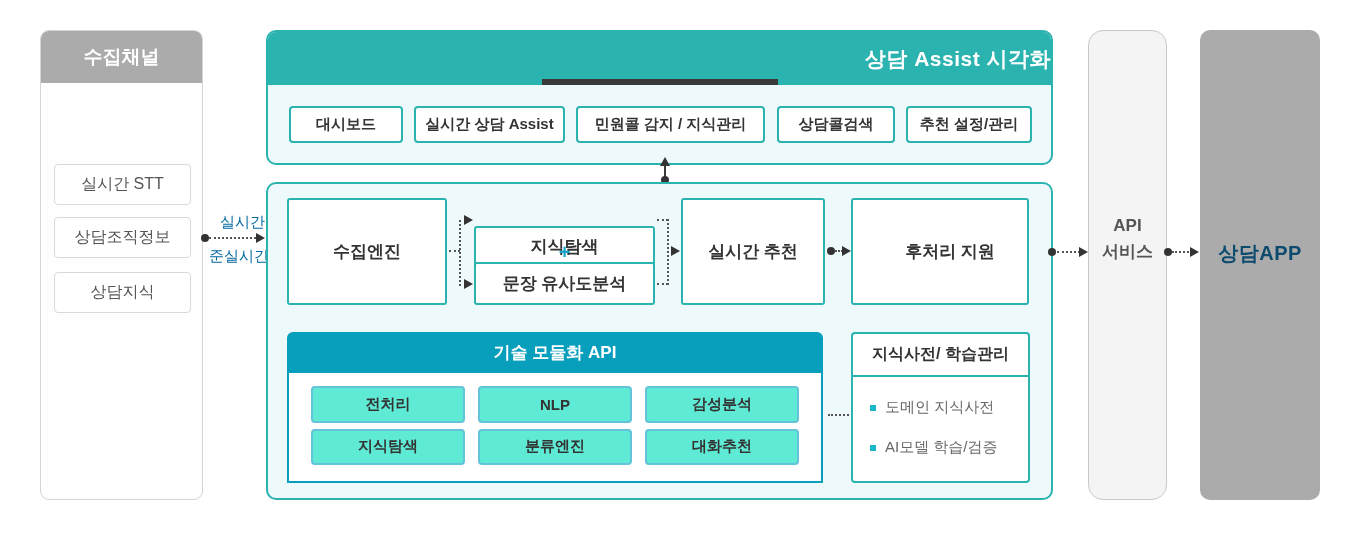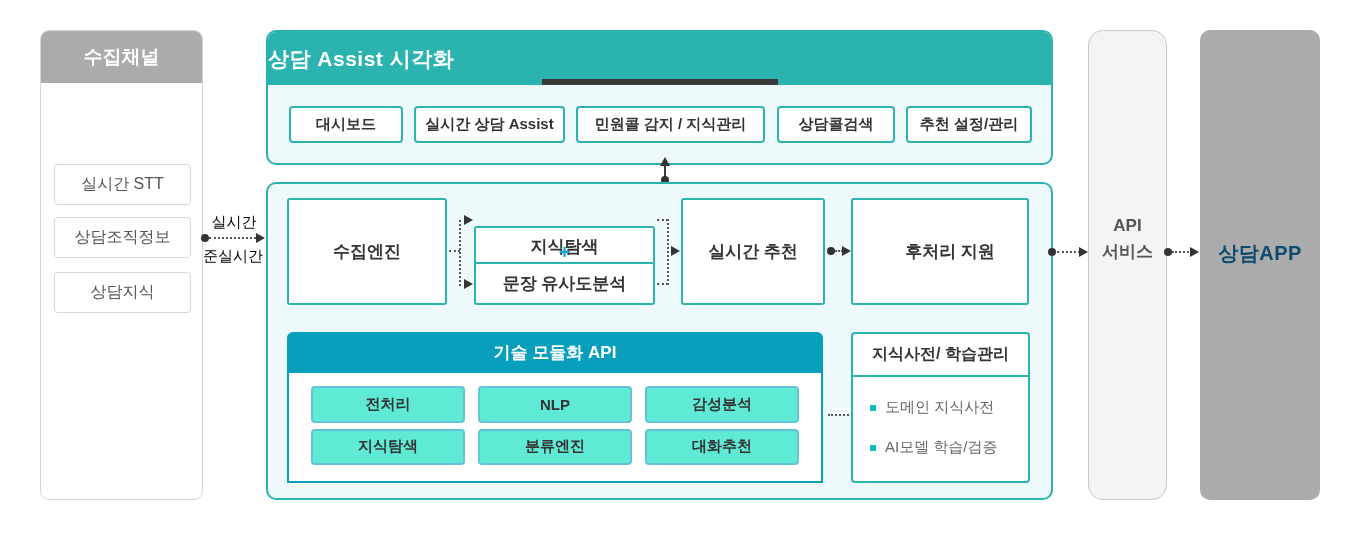--- a/index.html
+++ b/index.html
@@ -29,26 +29,26 @@
   .li-0{top:133px}.li-1{top:186px}.li-2{top:241px}
   
   .hdots{position:absolute;border-top:2px dotted #555;}
   .vdots{position:absolute;border-left:2px dotted #555;}
   .vline{position:absolute;border-left:2px solid #3a3a3a;}
   .dot{position:absolute;width:8px;height:8px;border-radius:50%;background:#333;}
   .tri-right{position:absolute;width:0;height:0;border-top:5px solid transparent;
     border-bottom:5px solid transparent;border-left:9px solid #333;}
   .tri-up{position:absolute;width:0;height:0;border-left:5px solid transparent;
     border-right:5px solid transparent;border-bottom:9px solid #333;}
-  .flow-label{position:absolute;font-size:15px;color:#000000;text-align:center;}
+  .flow-label{position:absolute;font-size:15px;color:#0369a1;text-align:right;}
   
   .top-panel{position:absolute;left:266px;top:30px;width:787px;height:135px;
     background:var(--teal-light-bg);border:2px solid var(--teal);border-radius:10px;overflow:hidden;}
   .top-panel-header{position:relative;height:53px;background:var(--teal);
-    display:flex;align-items:center;justify-content:flex-start;}
+    display:flex;align-items:center;justify-content:flex-end;}
   .top-panel-title{color:#fff;font-size:21px;font-weight:bold;letter-spacing:.5px;}
   .title-underline{position:absolute;left:50%;transform:translateX(-50%);bottom:0;
     width:236px;height:6px;background:#3a3a3a;}
   .chip{position:absolute;top:74px;height:37px;background:#fff;border:2px solid var(--teal);
     border-radius:4px;display:flex;align-items:center;justify-content:center;
     font-size:15px;font-weight:600;color:#333;}
   .chip-0{left:21px;width:114px}
   .chip-1{left:146px;width:151px}
   .chip-2{left:308px;width:189px}
   .chip-3{left:509px;width:118px}

